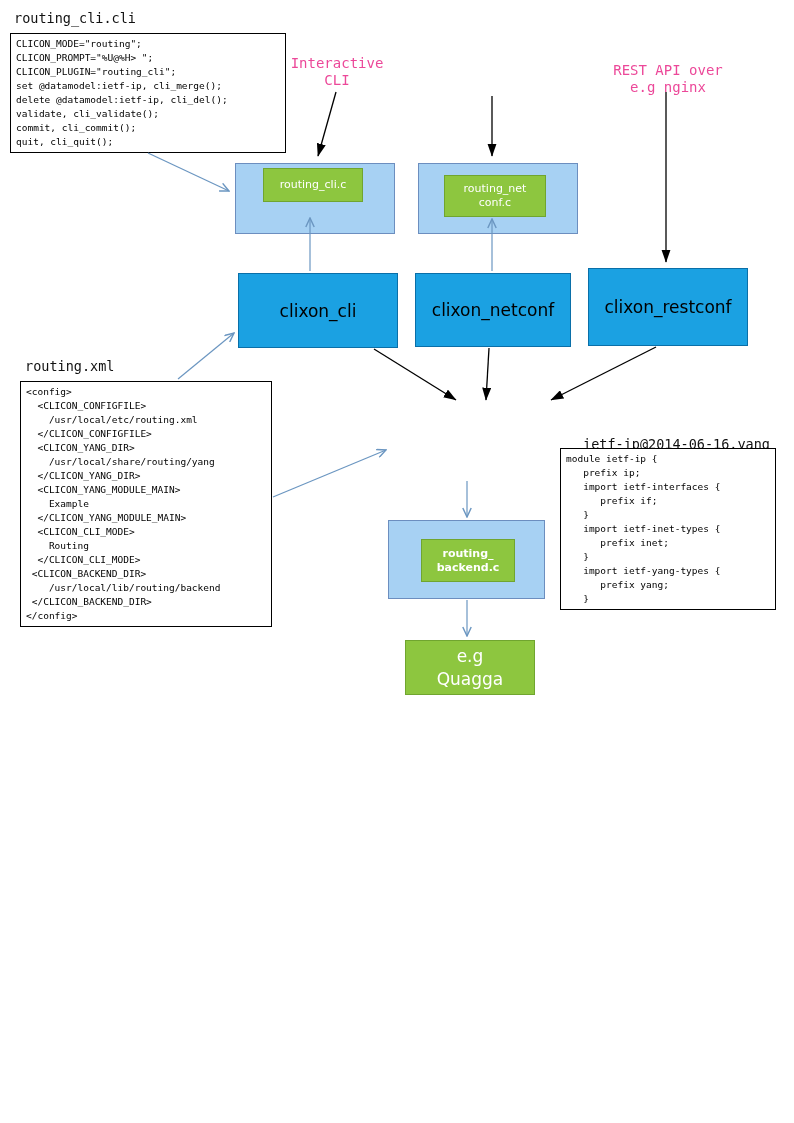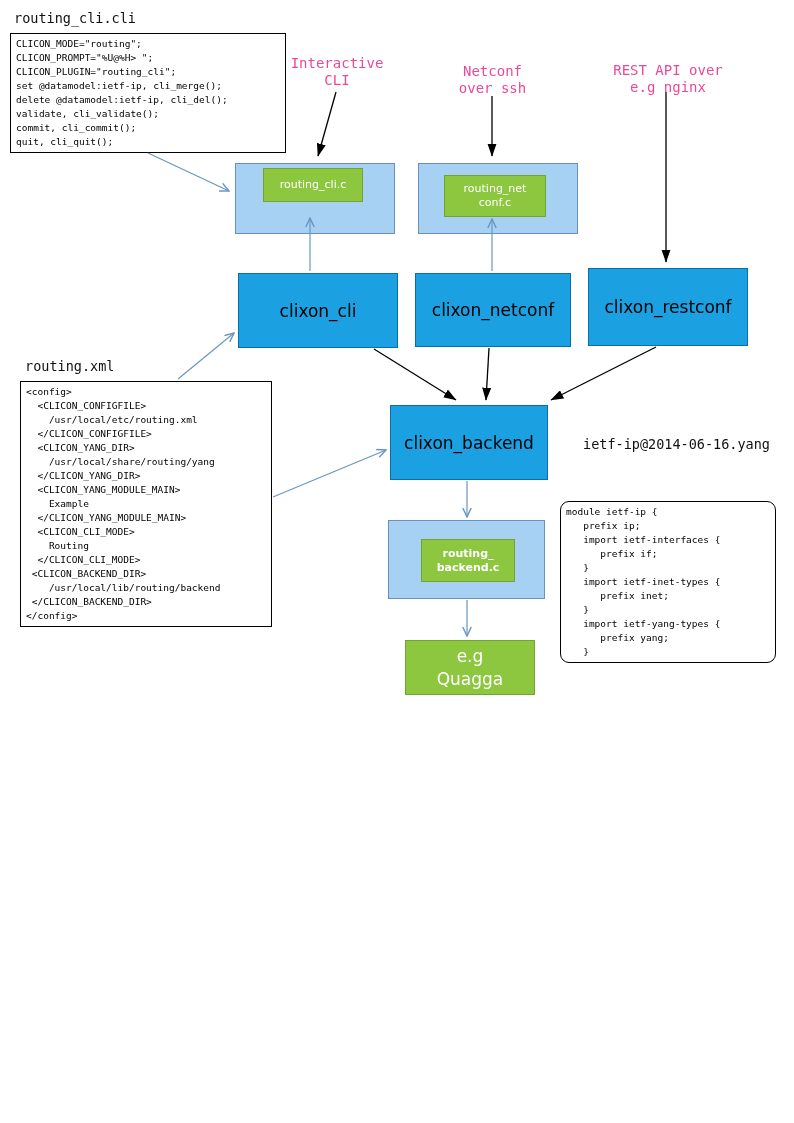--- a/index.html
+++ b/index.html
@@ -107,52 +107,49 @@
   &lt;CLICON_YANG_MODULE_MAIN&gt;
     Example
   &lt;/CLICON_YANG_MODULE_MAIN&gt;
   &lt;CLICON_CLI_MODE&gt;
     Routing
   &lt;/CLICON_CLI_MODE&gt;
  &lt;CLICON_BACKEND_DIR&gt;
     /usr/local/lib/routing/backend
  &lt;/CLICON_BACKEND_DIR&gt;
 &lt;/config&gt;</pre>
-  <pre class="codebox" style="left:560px;top:501px;width:216px;border-radius:9px;">module ietf-ip {
+  <pre class="codebox" style="left:560px;top:448px;width:216px;">module ietf-ip {
    prefix ip;
    import ietf-interfaces {
       prefix if;
    }
    import ietf-inet-types {
       prefix inet;
    }
    import ietf-yang-types {
       prefix yang;
    }</pre>
 
   <div class="hdr" style="left:272px;top:55px;width:130px;">Interactive
 CLI</div>
-  <div class="hdr" style="left:440px;top:63px;width:105px;">Netconf
-over ssh</div>
   <div class="hdr" style="left:600px;top:62px;width:136px;">REST API over
 e.g nginx</div>
 
   <div class="panel" style="left:235px;top:163px;width:160px;height:71px;">
     <div class="greennode small" style="left:27px;top:4px;width:100px;height:34px;">routing_cli.c</div>
   </div>
 
   <div class="panel" style="left:418px;top:163px;width:160px;height:71px;">
     <div class="greennode small" style="left:25px;top:11px;width:102px;height:42px;">routing_net
 conf.c</div>
   </div>
 
   <div class="bluenode" style="left:238px;top:273px;width:160px;height:75px;">clixon_cli</div>
   <div class="bluenode" style="left:415px;top:273px;width:156px;height:74px;">clixon_netconf</div>
   <div class="bluenode" style="left:588px;top:268px;width:160px;height:78px;">clixon_restconf</div>
-  <div class="bluenode" style="left:390px;top:405px;width:158px;height:75px;">clixon_backend</div>
 
   <div class="panel" style="left:388px;top:520px;width:157px;height:79px;">
     <div class="greennode small" style="left:32px;top:18px;width:94px;height:43px;font-weight:bold;">routing_
 backend.c</div>
   </div>
 
   <div class="greennode big" style="left:405px;top:640px;width:130px;height:55px;">e.g
 Quagga</div>
 
   <svg class="arrows" width="794" height="1123" viewBox="0 0 794 1123" xmlns="http://www.w3.org/2000/svg">

